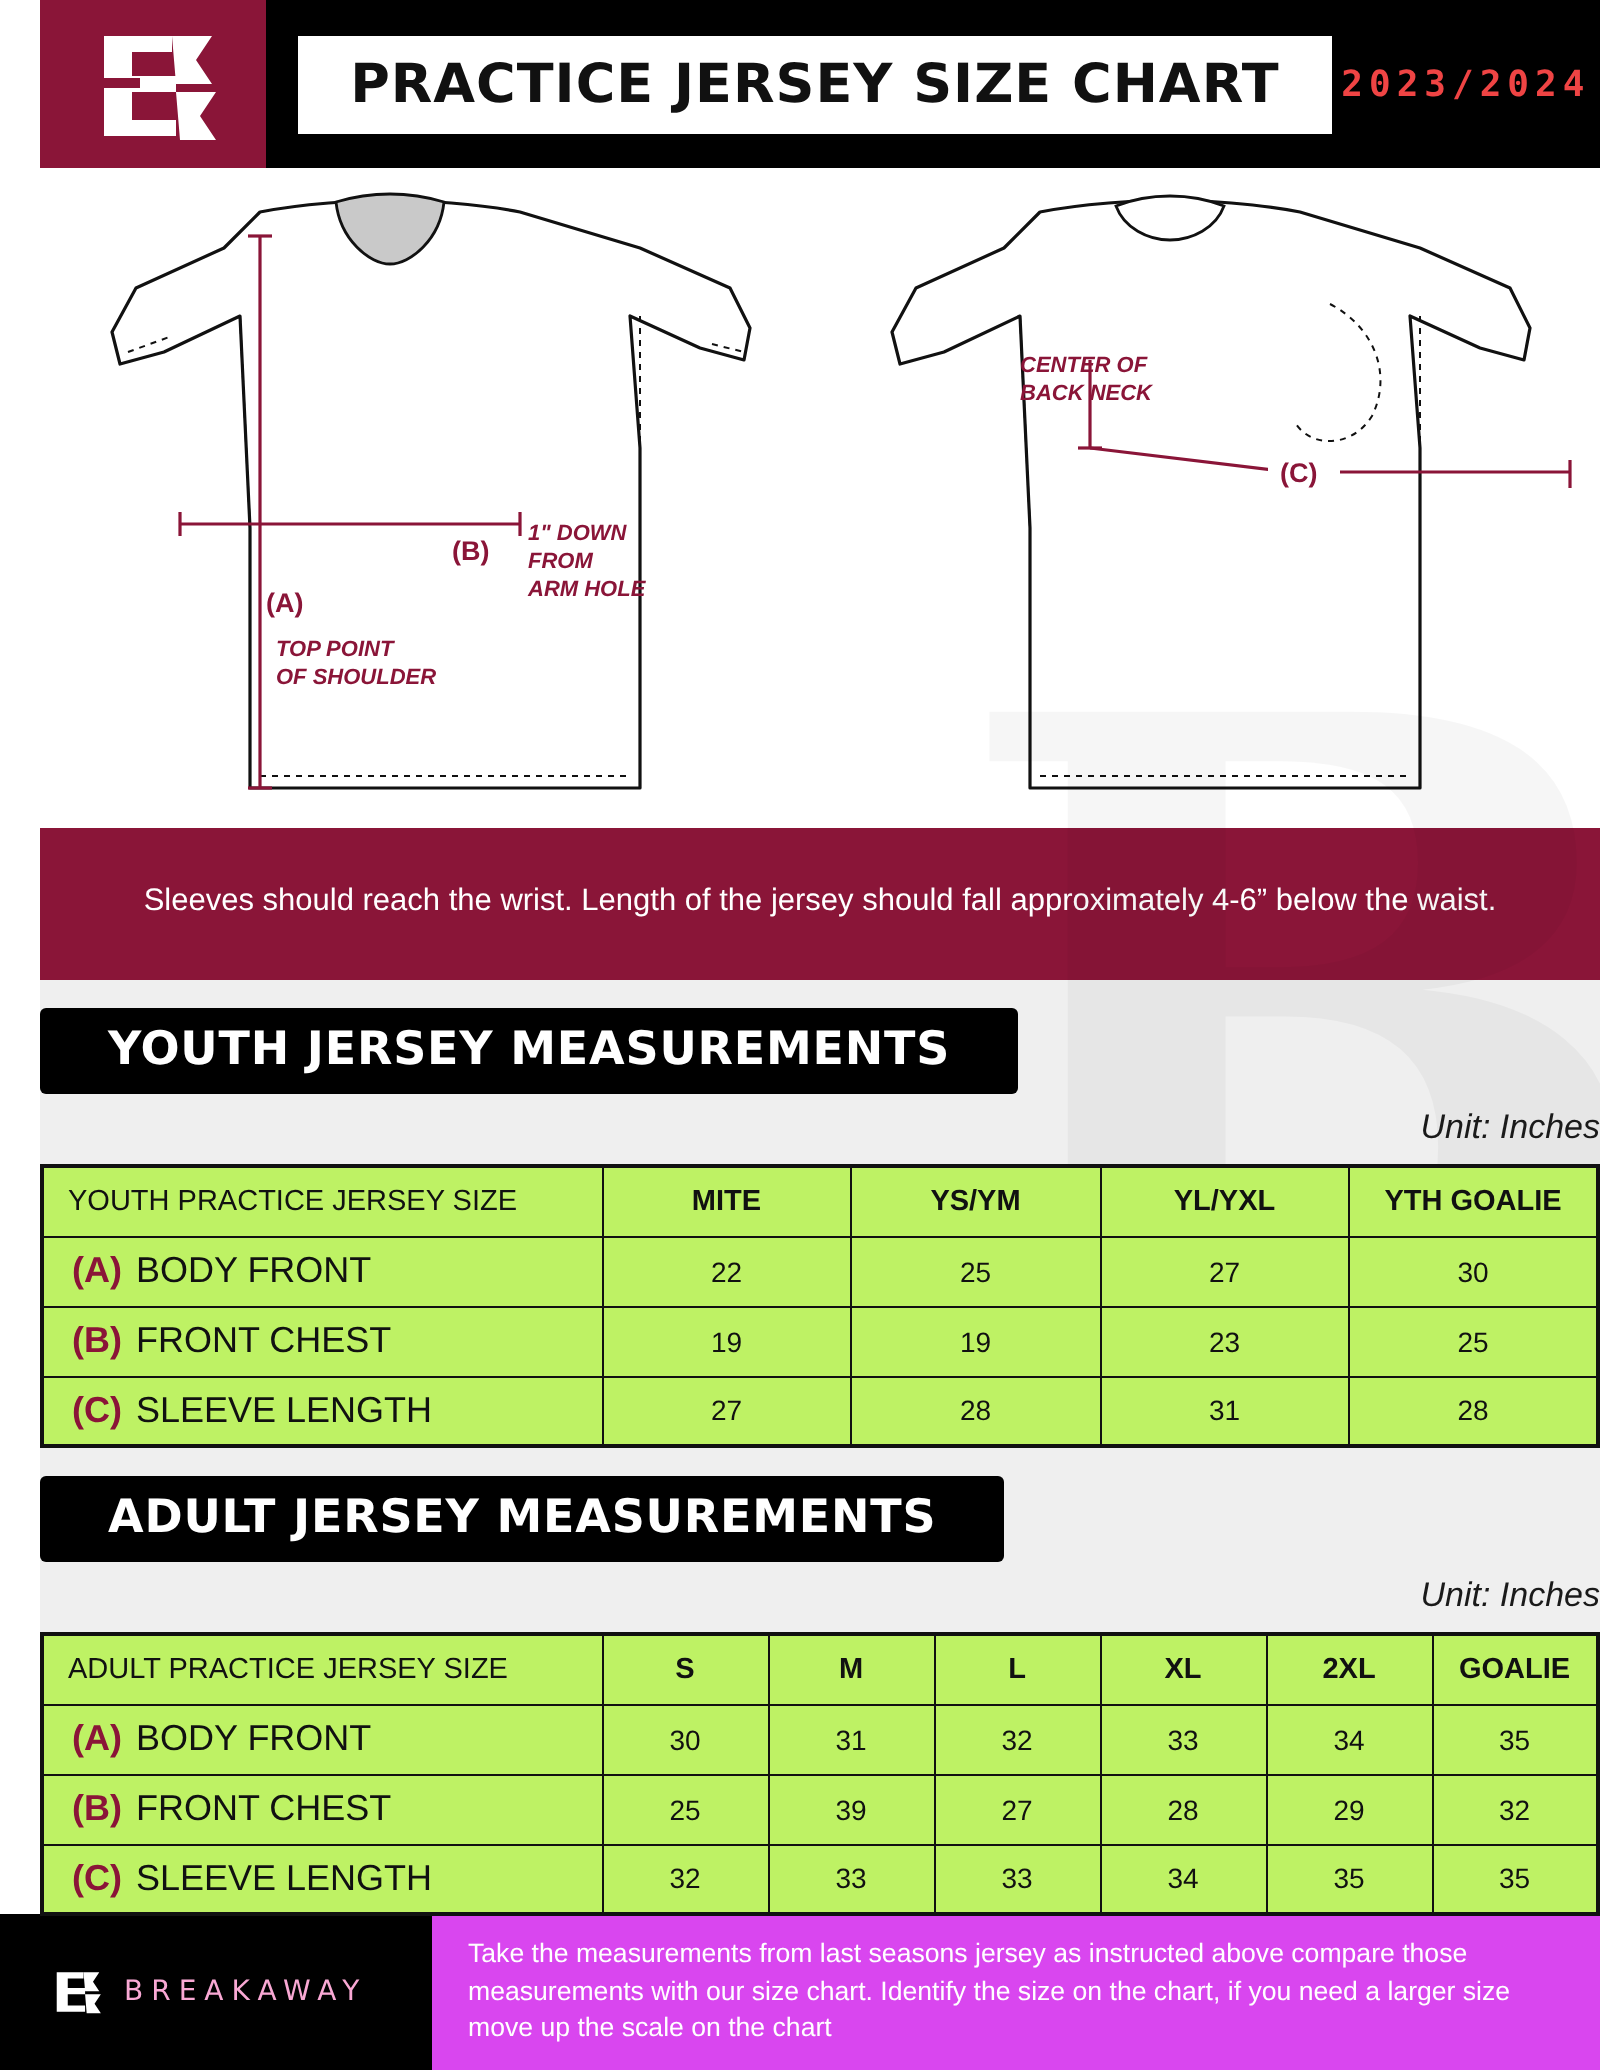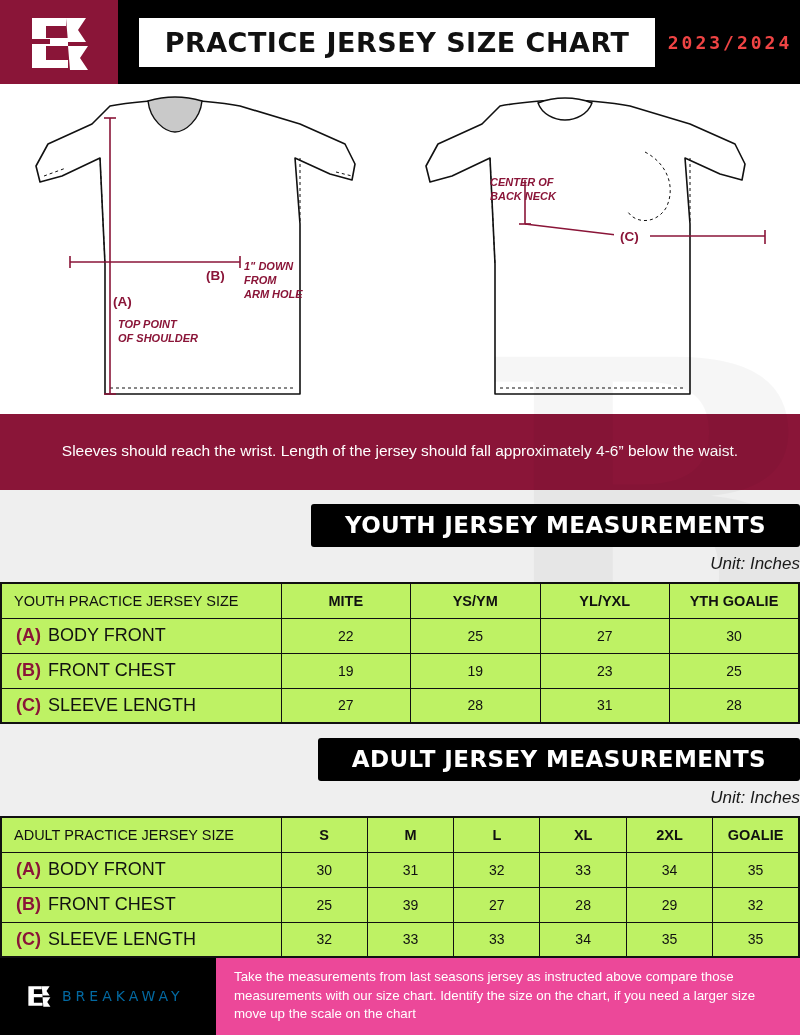--- a/index.html
+++ b/index.html
@@ -2,21 +2,21 @@
 <html><head>
 <meta charset="utf-8">
 <style>
   * { box-sizing: border-box; margin: 0; padding: 0; }
   html, body {
     width: 800px; height: 1035px;
     font-family: "Liberation Sans", sans-serif;
     background: #ffffff;
     overflow: hidden;
   }
-  .page { position: relative; width: 800px; height: 1035px; background:#fff; }
+  .page { position: relative; width: 800px; height: 1035px; background:#fff;padding-left:20px; }
 
   
   .header {
     position: relative;
     height: 84px;
     background: #000;
     display: flex;
     align-items: stretch;
   }
   .header-left {
@@ -74,21 +74,21 @@
     text-align: center;
     padding: 14px 40px 16px;
     font-size: 15.5px;
     line-height: 1.45;
     height: 76px;
     display:flex; align-items:center; justify-content:center;
   }
 
   
   .section { background: #efefef; position: relative; }
-  .section-title-wrap { display:flex; justify-content:flex-end; padding-top: 14px; }
+  .section-title-wrap { display:flex; justify-content:flex-start; padding-top: 14px; }
   .section-title {
     background: #000000;
     color: #ffffff;
     font-family: "DejaVu Sans", sans-serif;
     font-weight: bold;
     font-size: 23px;
     letter-spacing: 0.4px;
     padding: 8px 34px 9px;
     border-radius: 3px;
     white-space: nowrap;
@@ -154,28 +154,28 @@
   .footer-left {
     width: 216px;
     background: #000000;
     display: flex; align-items: center; gap: 10px;
     padding-left: 26px;
   }
   .footer-logo {
     width: 26px; height: 32px; position: relative;
   }
   .footer-brand {
-    color: #0369a1;
+    color: #f9a8d4;
     font-size: 14px;
     letter-spacing: 4px;
     font-family: "DejaVu Sans", sans-serif;
   }
   .footer-right {
     flex: 1;
-    background: #ec4899;
+    background: #d946ef;
     color: #ffffff;
     font-size: 13.3px;
     line-height: 1.38;
     padding: 12px 14px 12px 18px;
     display: flex; align-items: center;
   }
   .content-wrap { position: relative; z-index: 2; }
 </style>
 </head>
 <body>

